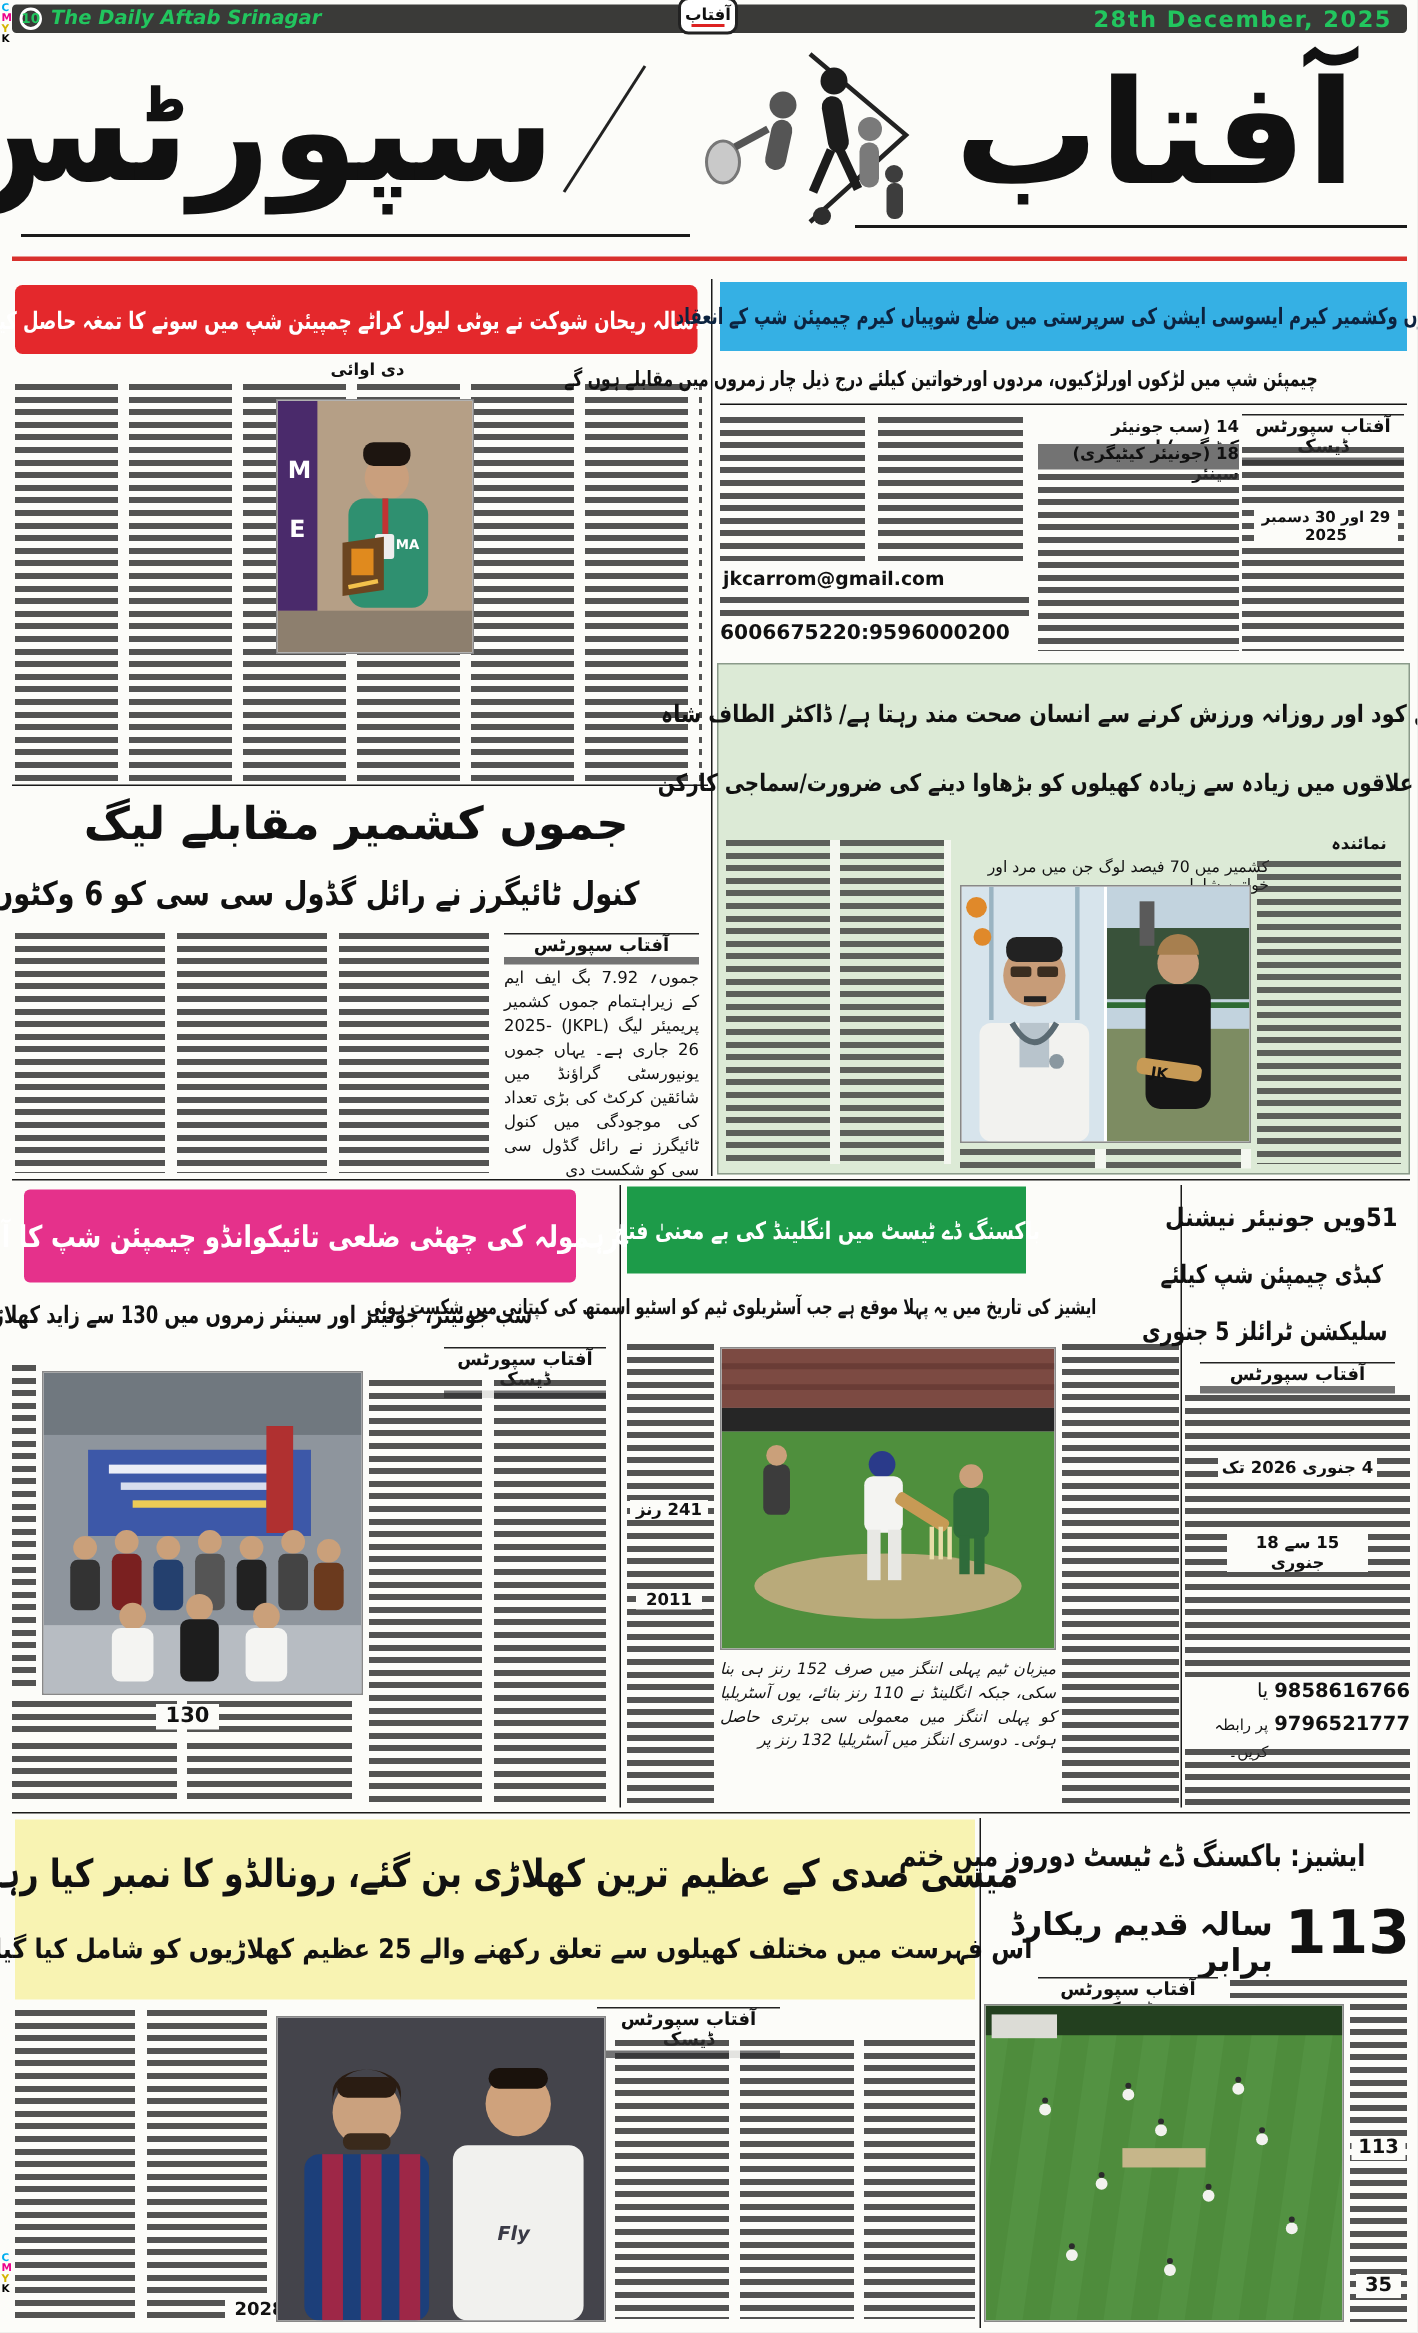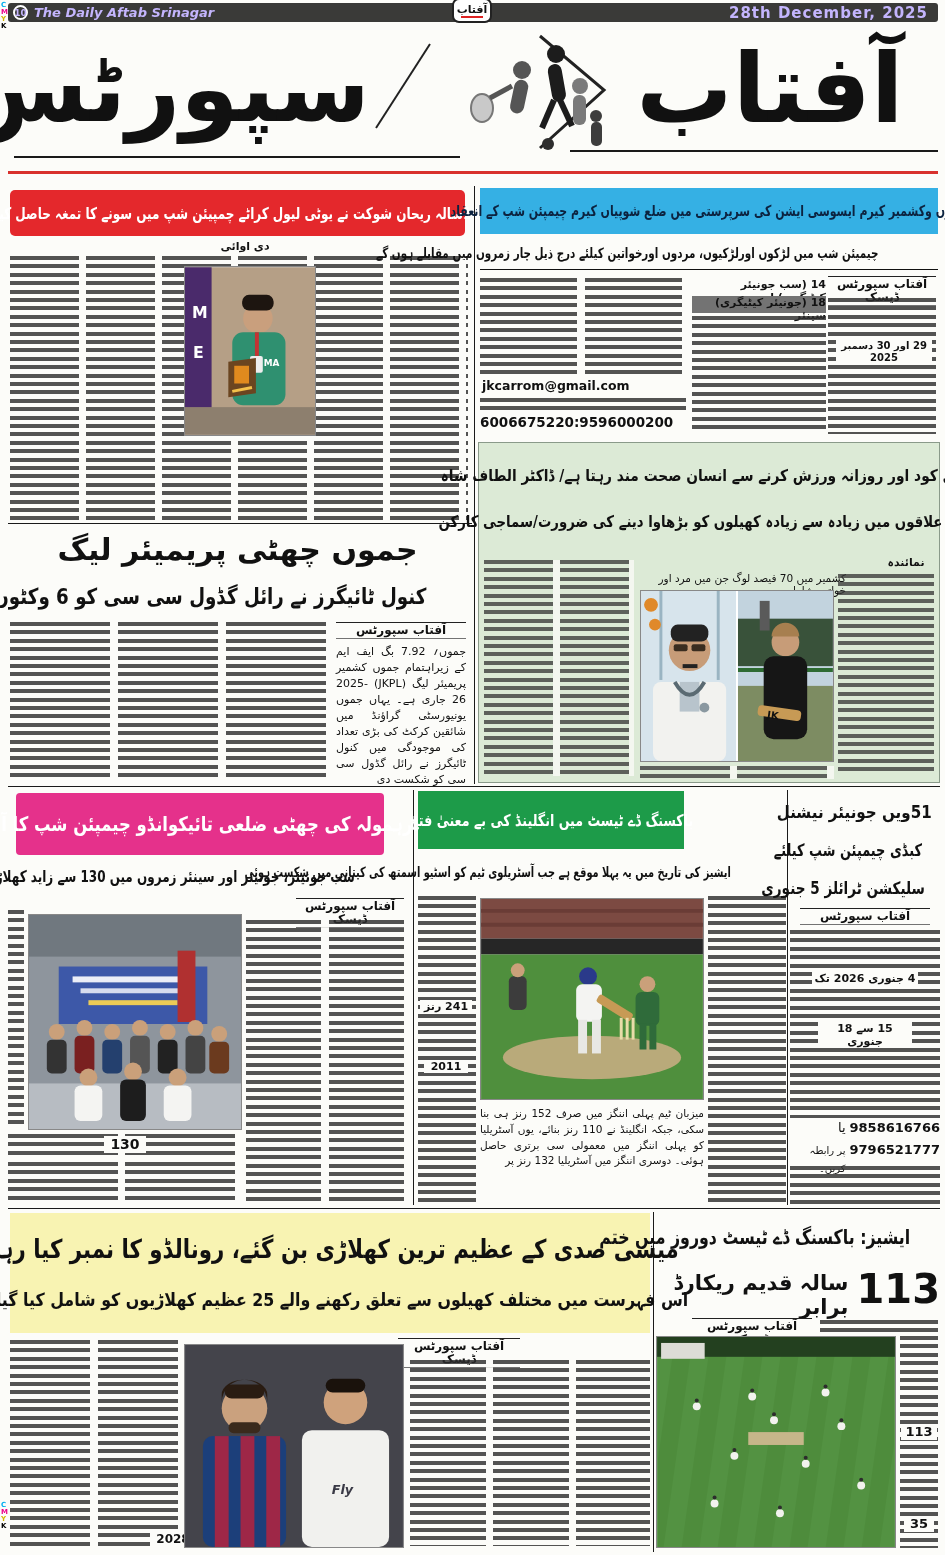--- a/index.html
+++ b/index.html
@@ -6,28 +6,28 @@
   *{box-sizing:border-box;}
   .page{position:relative;width:945px;height:1555px;background:#fcfcf9;margin:0 auto;overflow:hidden;
         font-family:"DejaVu Sans",sans-serif;color:#111;}
   .abs{position:absolute;}
   .ur{direction:rtl;unicode-bidi:plaintext;}
   .sqz{display:block;white-space:nowrap;font-weight:bold;text-align:center;}
   .fill{position:absolute;--col:72px;--gut:7px;--ink:#2e2e2e;opacity:.82;
     background-image:
       repeating-linear-gradient(to right, transparent 0 var(--col), #fcfcf9 var(--col) calc(var(--col) + var(--gut))),
       repeating-linear-gradient(to bottom, var(--ink) 0 4px, transparent 4px 8.4px);}
-  .byline{font-weight:bold;font-size:12px;text-align:center;border-top:1px solid #222;border-bottom:1px solid #737373;
+  .byline{font-weight:bold;font-size:12px;text-align:center;border-top:1px solid #222;border-bottom:5px solid #737373;
           padding:1px 0;background:#fcfcf9;line-height:1.1;}
   .rule{position:absolute;background:#1a1a1a;}
   .statnum{position:absolute;font-weight:bold;background:#fcfcf9;text-align:center;padding:0 2px;line-height:1.2;}
   .cmyk{position:absolute;display:flex;flex-direction:column;font-size:7px;font-weight:bold;line-height:1;letter-spacing:0;}
   .cmyk i{font-style:normal;}
   .topbar{position:absolute;left:8px;top:3px;width:930px;height:19px;background:#3a3a38;border-radius:3px;
-          display:flex;align-items:center;color:#c4b5fd;}
+          display:flex;align-items:center;color:#22c55e;}
   .pgnum{width:15px;height:15px;border:2px solid #fff;border-radius:50%;font-size:9px;font-weight:bold;
          display:flex;align-items:center;justify-content:center;margin:0 6px 0 5px;}
   .logobox{position:absolute;left:452px;top:-2px;width:40px;height:25px;background:#fff;border:2px solid #222;
            border-radius:7px;color:#111;font-size:11px;font-weight:bold;display:flex;flex-direction:column;
            align-items:center;justify-content:center;line-height:1;}
   .logobox s{display:block;width:22px;height:2px;background:#d22;text-decoration:none;margin-top:1px;}
   .head-red{background:#e4282c;color:#fff;border-radius:5px;}
   .head-blue{background:#35b0e4;color:#0c2340;}
   .head-pink{background:#e5318b;color:#fff;border-radius:4px;}
   .head-green{background:#1d9b49;color:#fff;}
@@ -108,21 +108,21 @@
       <text x="80" y="100" font-size="9" font-weight="bold" fill="#fff">MA</text>
       <rect x="71" y="66" width="4" height="24" fill="#c23333"></rect>
       <rect x="66" y="90" width="13" height="17" rx="2" fill="#eee"></rect>
       <polygon points="44,96 72,92 72,128 44,132" fill="#6b4520"></polygon>
       <rect x="50" y="100" width="15" height="18" fill="#e08a1e"></rect>
       <line x1="48" y1="126" x2="68" y2="122" stroke="#f3c14b" stroke-width="3"></line>
     </svg>
   </div>
 
   <div class="rule" style="left:8px;top:523px;width:464px;height:1px;"></div>
-  <div class="abs ur" style="left:10px;top:527px;width:455px;height:46px;font-size:30px;font-weight:bold;text-align:center;line-height:46px;">جموں چھٹی پریمیئر لیگ</div>
+  <div class="abs ur" style="left:10px;top:527px;width:455px;height:46px;font-size:30px;font-weight:bold;text-align:center;line-height:46px;">جموں کشمیر مقابلے لیگ</div>
   <div class="abs" style="left:10px;top:578px;width:455px;height:38px;">
     <span class="sqz ur" style="font-size:22px;line-height:38px;transform:scaleX(.83);">کنول ٹائیگرز نے رائل گڈول سی سی کو 6 وکٹوں سے شکست دی</span>
   </div>
   <div class="abs byline ur" style="left:336px;top:622px;width:130px;">آفتاب سپورٹس</div>
   <div class="abs ur" style="left:336px;top:644px;width:130px;height:140px;font-size:11px;line-height:1.45;text-align:justify;">جموں؍ 7.92 بگ ایف ایم کے زیراہتمام جموں کشمیر پریمیئر لیگ (JKPL) 2025-26 جاری ہے۔ یہاں جموں یونیورسٹی گراؤنڈ میں شائقین کرکٹ کی بڑی تعداد کی موجودگی میں کنول ٹائیگرز نے رائل گڈول سی سی کو شکست دی</div>
   <div class="fill" style="left:10px;top:622px;width:320px;height:160px;--col:100px;--gut:8px;"></div>
 
   <div class="rule" style="left:474px;top:186px;width:1px;height:598px;"></div>
 
   <div class="abs head-blue center" style="left:480px;top:188px;width:458px;height:46px;">
@@ -261,21 +261,21 @@
       <rect x="118" y="96" width="40" height="9" rx="3" fill="#c79a55" transform="rotate(32 120 100)"></rect>
       <circle cx="168" cy="86" r="8" fill="#caa07a"></circle>
       <rect x="156" y="94" width="24" height="34" rx="6" fill="#2f6b3a"></rect>
       <rect x="160" y="126" width="7" height="26" fill="#2f6b3a"></rect>
         <rect x="170" y="126" width="7" height="26" fill="#2f6b3a"></rect>
       <rect x="140" y="120" width="3" height="22" fill="#e8dca8"></rect>
         <rect x="146" y="120" width="3" height="22" fill="#e8dca8"></rect>
         <rect x="152" y="120" width="3" height="22" fill="#e8dca8"></rect>
     </svg>
   </div>
-  <div class="abs ur" style="left:480px;top:1106px;width:224px;height:98px;font-size:10.5px;line-height:1.5;text-align:justify;">میزبان ٹیم پہلی اننگز میں صرف 152 رنز ہی بنا سکی، جبکہ انگلینڈ نے 110 رنز بنائے، یوں آسٹریلیا کو پہلی اننگز میں معمولی سی برتری حاصل ہوئی۔ دوسری اننگز میں آسٹریلیا 132 رنز پر</div>
+  <div class="abs ur" style="left:480px;top:1106px;width:224px;height:98px;font-size:10.5px;line-height:1.5;text-align:justify;font-style:italic;">میزبان ٹیم پہلی اننگز میں صرف 152 رنز ہی بنا سکی، جبکہ انگلینڈ نے 110 رنز بنائے، یوں آسٹریلیا کو پہلی اننگز میں معمولی سی برتری حاصل ہوئی۔ دوسری اننگز میں آسٹریلیا 132 رنز پر</div>
 
   <div class="abs" style="left:790px;top:794px;width:150px;height:36px;">
     <span class="sqz ur" style="font-size:17px;line-height:36px;transform:scaleX(.89);">51ویں جونیئر نیشنل</span>
   </div>
   <div class="abs" style="left:790px;top:832px;width:150px;height:36px;">
     <span class="sqz ur" style="font-size:17px;line-height:36px;transform:scaleX(.76);">کبڈی چیمپئن شپ کیلئے</span>
   </div>
   <div class="abs" style="left:790px;top:870px;width:150px;height:36px;">
     <span class="sqz ur" style="font-size:17px;line-height:36px;transform:scaleX(.80);">سلیکشن ٹرائلز 5 جنوری</span>
   </div>

